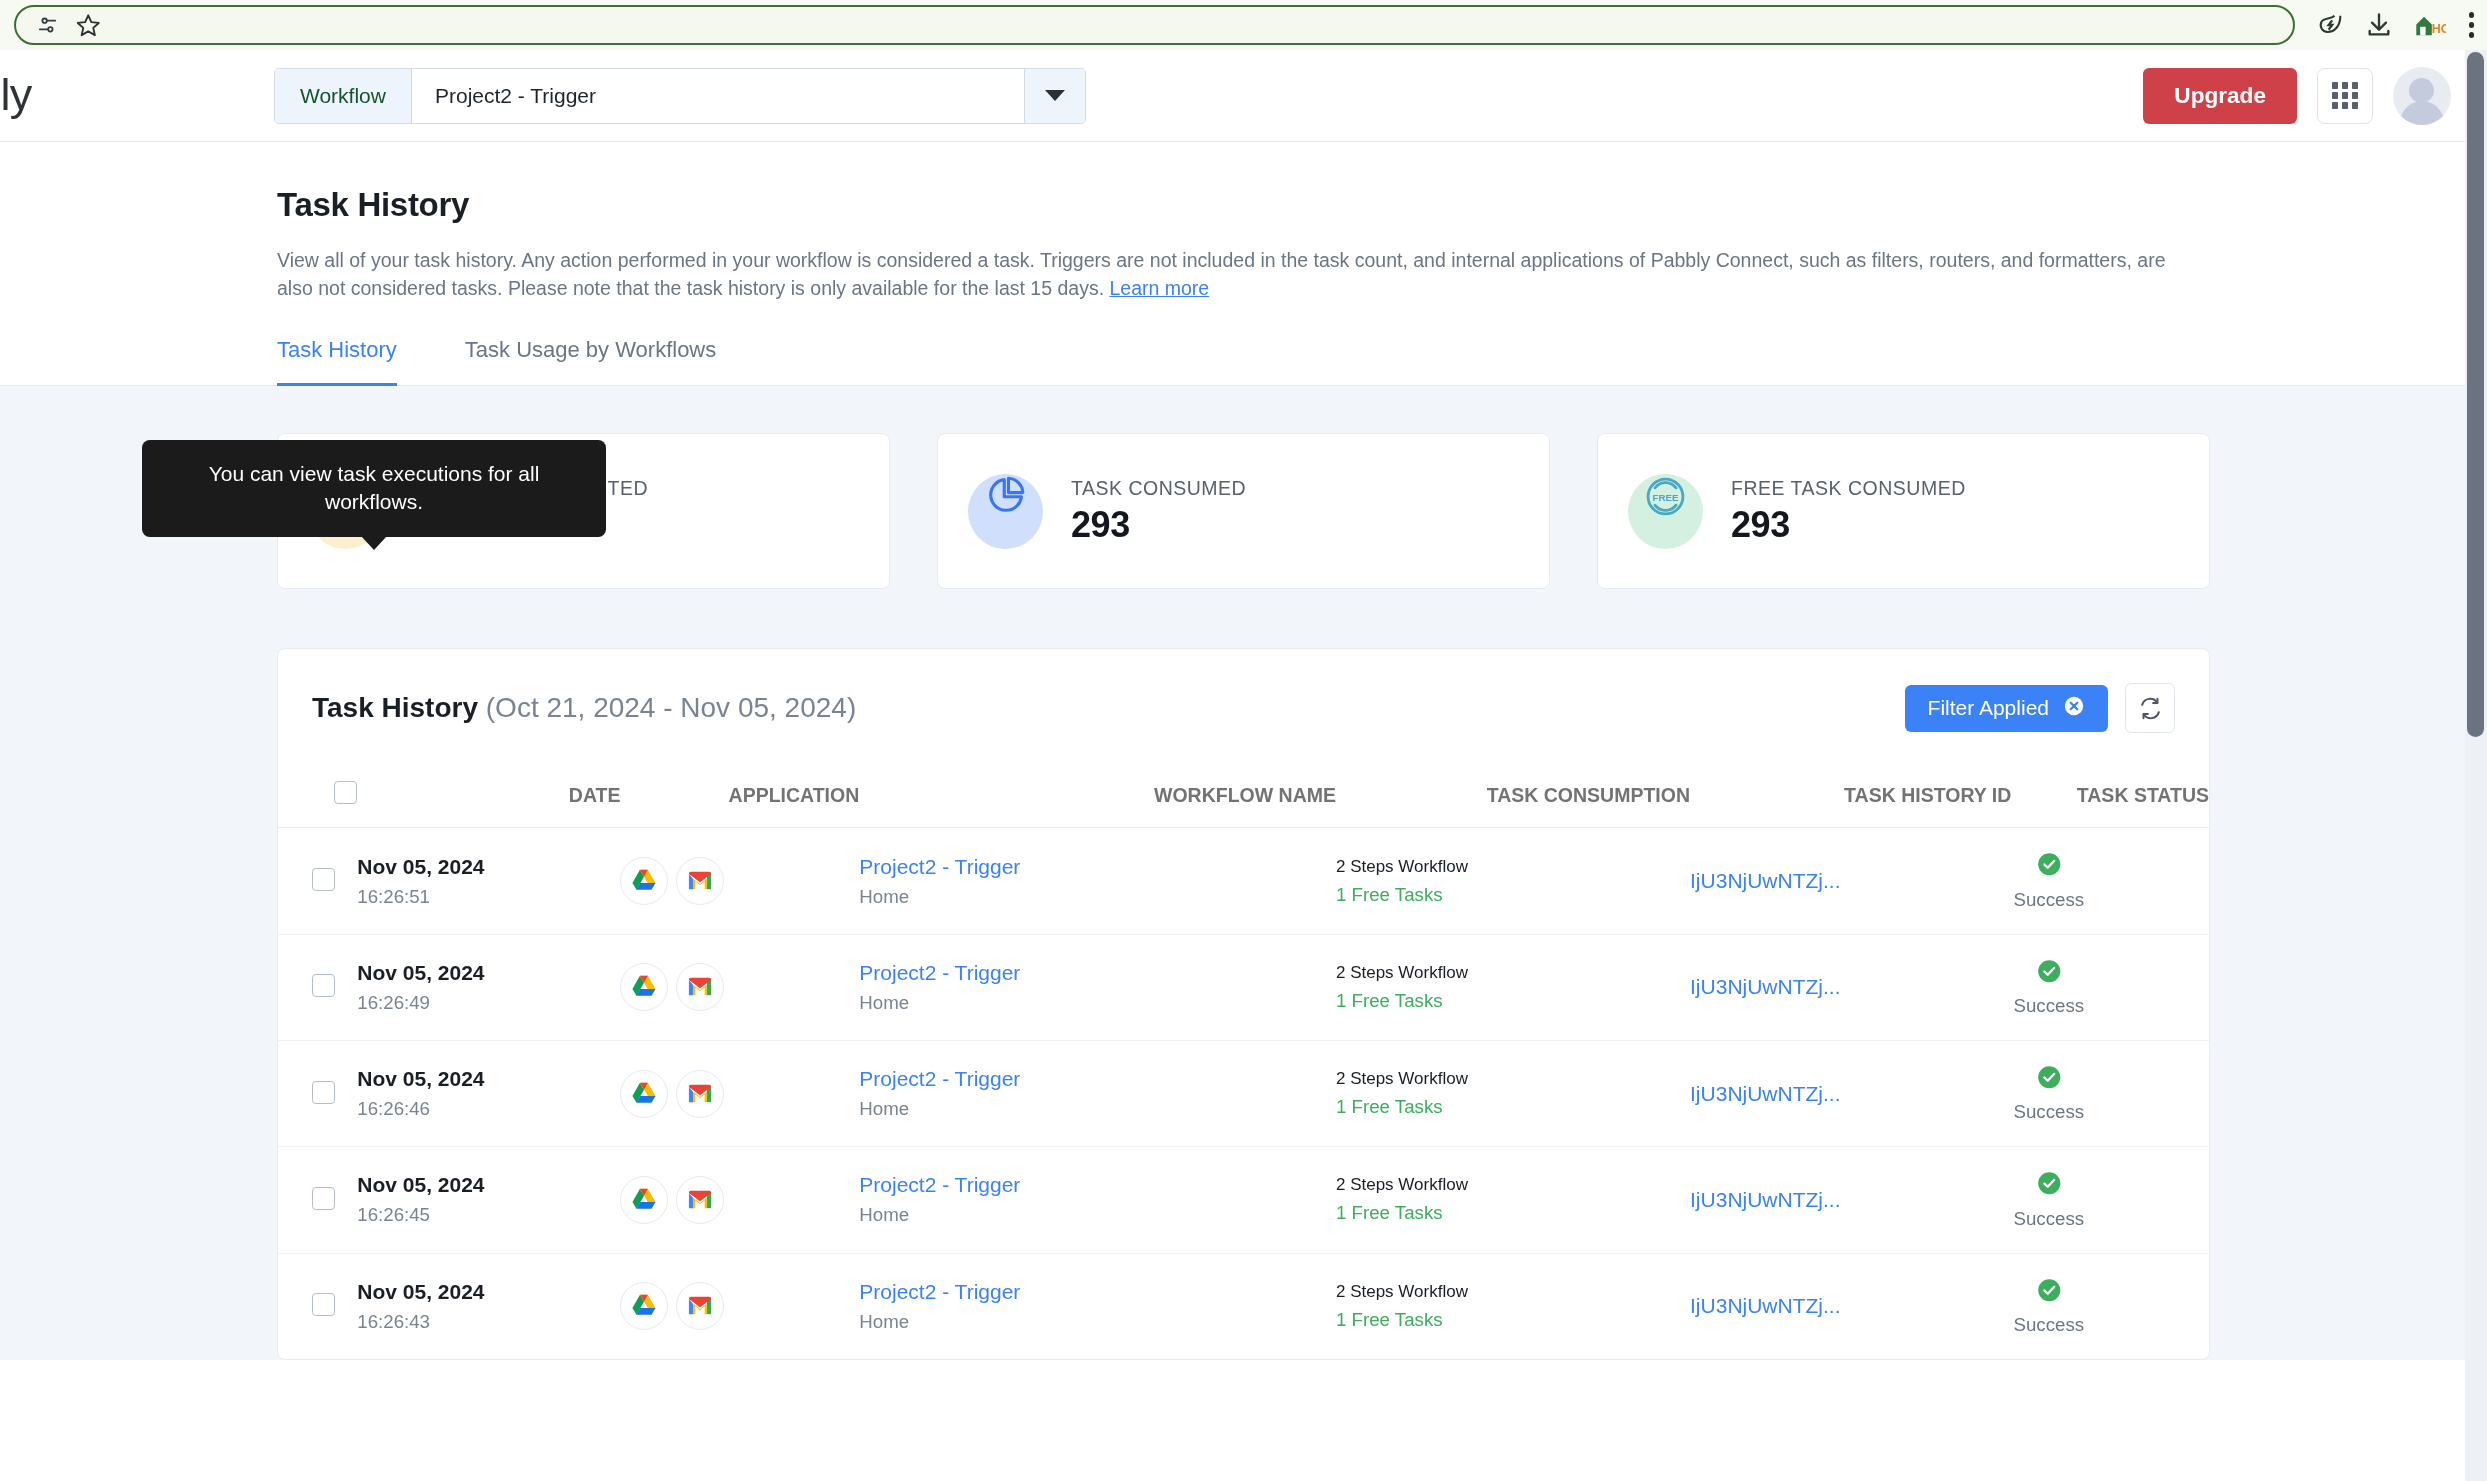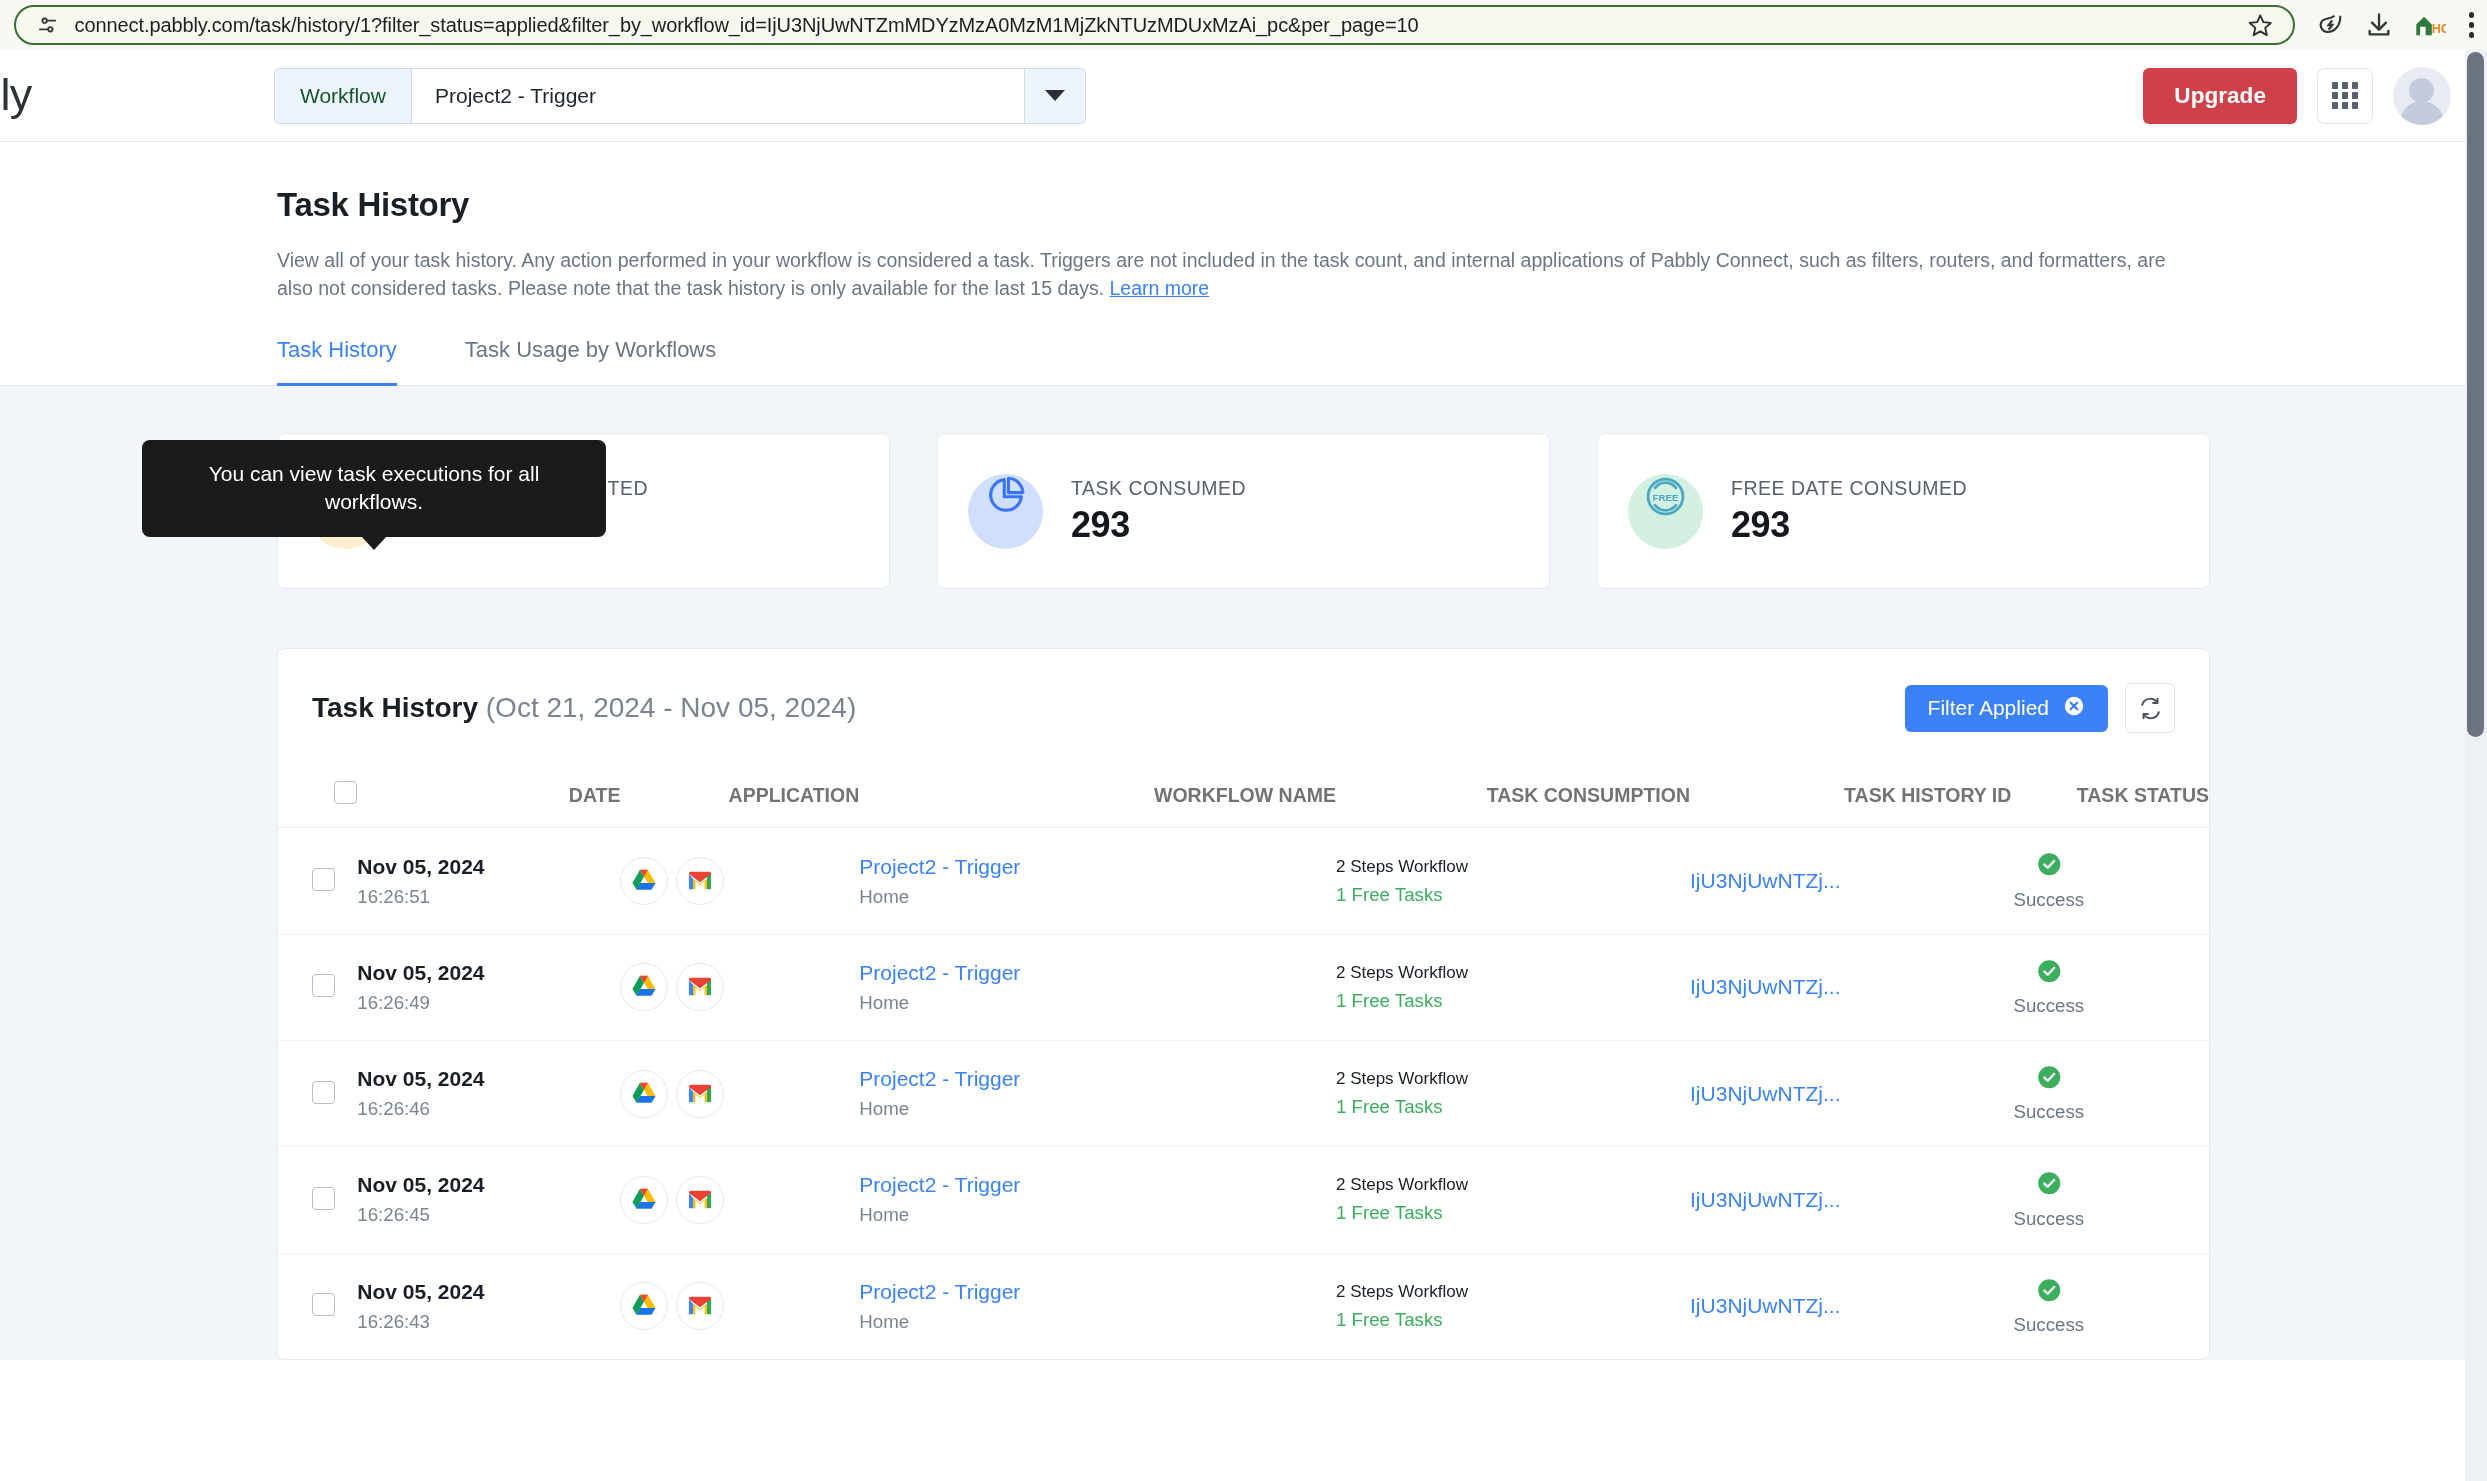--- a/index.html
+++ b/index.html
@@ -240,21 +240,20 @@
 <div class="browser-bar">
   <div class="omnibox">
     <span class="site-info-icon">
       <svg width="23" height="23" viewBox="0 0 24 24" fill="none" stroke="#3b3b3b" stroke-width="1.9" stroke-linecap="round">
         <circle cx="9" cy="7" r="2.3"></circle>
           <line x1="12" y1="7" x2="20" y2="7"></line>
         <circle cx="15" cy="16" r="2.3"></circle>
           <line x1="4" y1="16" x2="12" y2="16"></line>
       </svg>
     </span>
-    <span class="omnibox-url">connect.pabbly.com/task/history/1?filter_status=applied&amp;filter_by_workflow_id=IjU3NjUwNTZmMDYzMzA0MzM1MjZkNTUzMDUxMzAi_pc&amp;per_page=10</span>
     <span class="star-btn">
       <svg width="26.5" height="26.5" viewBox="0 0 24 24" fill="none" stroke="#2f2f2f" stroke-width="1.7" stroke-linejoin="round">
         <polygon points="12,3 14.8,9.2 21.5,9.9 16.5,14.4 18,21 12,17.6 6,21 7.5,14.4 2.5,9.9 9.2,9.2"></polygon>
       </svg>
     </span>
   </div>
   <div class="chrome-actions">
     <span class="chrome-icon">
       <svg width="28" height="28" viewBox="0 0 24 24" fill="none" stroke="#2f3a2f" stroke-width="1.8">
         <path d="M20 4c0 9-5 14-11 14a6 6 0 0 1-5-9c2-3 8-2 11-5"></path>
@@ -368,21 +367,21 @@
       <div class="stat-card">
         <div class="stat-icon green">
           <svg width="45" height="45" viewBox="0 0 24 24" fill="none" stroke="#4aa8c4" stroke-width="1.5">
             <circle cx="12" cy="12" r="9.3"></circle>
             <path d="M6.4 7.4A7 7 0 0 1 17.6 7.4" stroke-linecap="round"></path>
             <path d="M6.4 16.6A7 7 0 0 0 17.6 16.6" stroke-linecap="round"></path>
             <text x="12" y="14.2" text-anchor="middle" font-family="Liberation Sans, sans-serif" font-size="5.2" font-weight="700" fill="#4aa8c4" stroke="none">FREE</text>
           </svg>
         </div>
         <div>
-          <div class="stat-label">FREE DATE CONSUMED</div>
+          <div class="stat-label">FREE TASK CONSUMED</div>
           <div class="stat-value">293</div>
         </div>
       </div>
     </div>
 
     <div class="table-card">
       <div class="table-head-bar">
         <div class="table-title"><span style="font-weight:700;color:#1a1f26">Task History </span><span>(Oct 21, 2024 - Nov 05, 2024)</span></div>
         <div class="table-head-actions">
           <button class="filter-btn">

